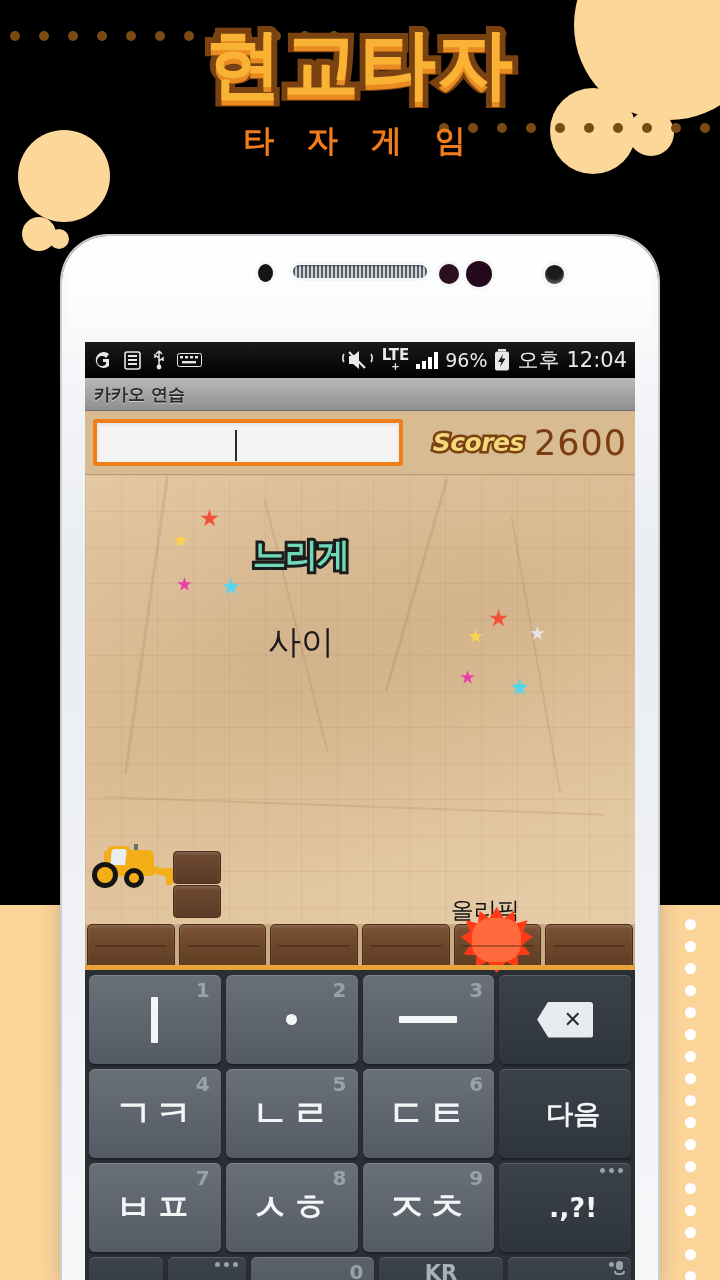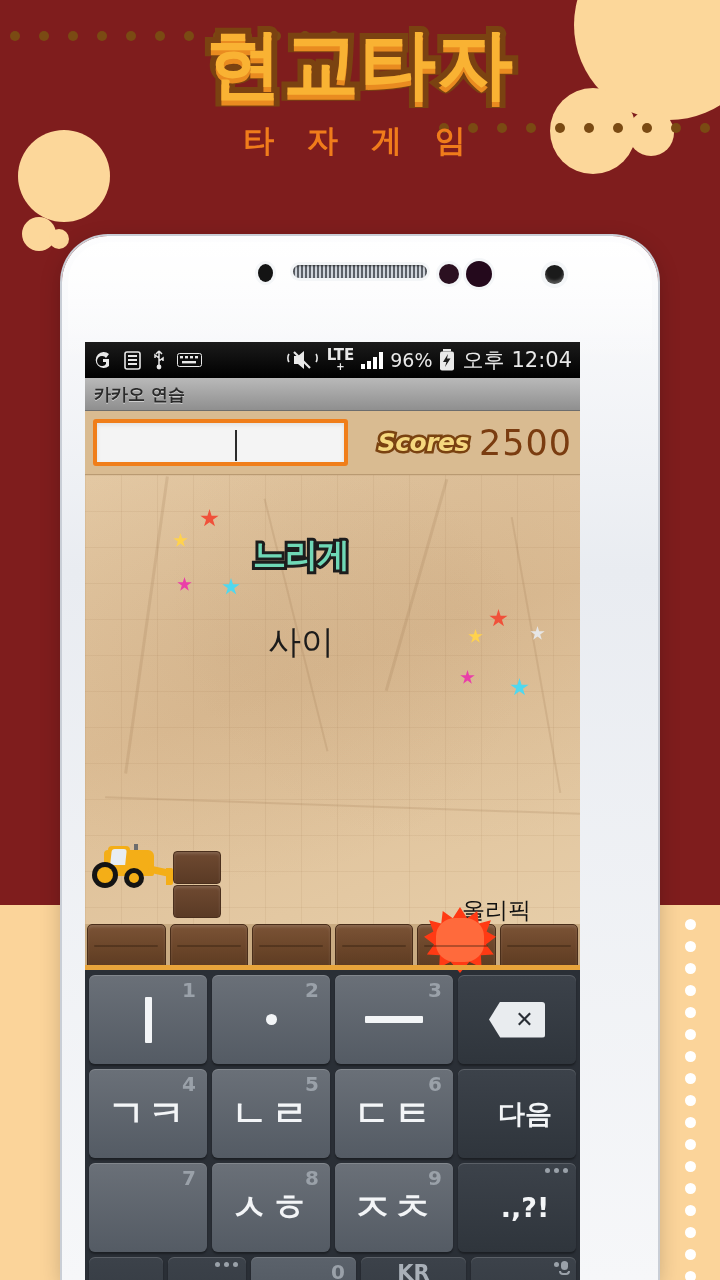--- a/index.html
+++ b/index.html
@@ -4,21 +4,21 @@
 <style>
   * { margin:0; padding:0; box-sizing:border-box; }
   html,body { width:720px; height:1280px; overflow:hidden; }
   body {
     font-family:"DejaVu Sans","Liberation Sans",sans-serif;
     background:#ffffff;
     position:relative;
   }
 
   
-  #page { position:absolute; inset:0; background:#7f1d1d; overflow:hidden; }
+  #page { position:absolute; inset:0; background:#000000; overflow:hidden; }
 
   .blob { position:absolute; background:#fcd79a; border-radius:50%; }
   .blob-tr-big   { width:190px; height:190px; right:-44px; top:-70px; }
   .blob-tr-mid   { width:86px;  height:86px;  right:84px;  top:88px; }
   .blob-tr-small { width:46px;  height:46px;  right:46px;  top:110px; }
   .blob-l-big    { width:92px;  height:92px;  left:18px;   top:130px; }
   .blob-l-mid    { width:34px;  height:34px;  left:22px;   top:217px; }
   .blob-l-small  { width:20px;  height:20px;  left:49px;   top:229px; }
 
   .dots-row { position:absolute; display:flex; gap:19px; }
@@ -70,21 +70,21 @@
   }
   .sensor { position:absolute; border-radius:50%; background:#141414;
             box-shadow:0 0 0 3px #f4f6f8; }
   .sensor-a { width:15px; height:18px; top:28px; left:196px; }
   .sensor-b { width:20px; height:20px; top:28px; left:377px; background:#2b1020; }
   .sensor-c { width:26px; height:26px; top:25px; left:404px; background:#24091c; }
   .cam      { width:19px; height:19px; top:29px; left:483px; background:#1b1b1b;
               box-shadow:0 0 0 4px #f4f6f8, inset 0 -3px 3px rgba(255,255,255,.25); }
 
   .screen {
-    position:absolute; left:23px; top:106px; width:495px; height:938px;
+    position:absolute; left:23px; top:106px; width:550px; height:938px;
     background:#000; overflow:hidden;
   }
 
   
   .statusbar {
     height:36px; background:linear-gradient(180deg,#1b1b1b,#000);
     display:flex; align-items:center; padding:0 8px; color:#e9e9e9;
     font-size:19px; gap:6px;
   }
   .sb-left { display:flex; align-items:center; gap:11px; }
@@ -402,21 +402,21 @@
       <div class="appbar">
         <span>카카오 연습</span>
       </div>
 
       <div class="gamebar">
         <div class="typing-input">
           <span></span>
           <span class="caret"></span>
         </div>
         <span class="score-label">Scores</span>
-        <span class="score-value">2500</span>
+        <span class="score-value">2600</span>
       </div>
 
       <div class="field">
         <div class="crease" style="left:60px;top:0;width:3px;height:300px;transform:rotate(8deg);"></div>
         <div class="crease" style="left:210px;top:20px;width:2px;height:260px;transform:rotate(-14deg);"></div>
         <div class="crease" style="left:330px;top:0;width:3px;height:220px;transform:rotate(16deg);"></div>
         <div class="crease" style="left:450px;top:40px;width:2px;height:280px;transform:rotate(-10deg);"></div>
         <div class="crease" style="left:20px;top:330px;width:500px;height:2px;transform:rotate(2deg);"></div>
 
         <div id="stars-host">
@@ -448,21 +448,21 @@
         <div class="crate" style="left:88px;bottom:40px;"></div>
         <div class="crate" style="left:88px;bottom:6px;"></div>
       </div>
 
       <div class="ground">
         <div class="brick"></div>
         <div class="brick"></div>
         <div class="brick"></div>
         <div class="brick"></div>
         <div class="brick">
-          <div class="word-boom" style="left:-4px;top:-30px;margin-left:48px;">올리픽</div>
+          <div class="word-boom" style="left:-4px;top:-30px;">올리픽</div>
           <div class="boom" style="left:6px;top:-18px;">
             <div class="boom-star"></div>
           </div>
         </div>
         <div class="brick"></div>
         <div class="ground-base"></div>
       </div>
 
       <div class="keyboard">
 
@@ -501,20 +501,21 @@
             <span>ㄷㅌ</span>
           </div>
           <div class="key dark">
             <span class="lbl-sm">다음</span>
           </div>
         </div>
 
         <div class="krow">
           <div class="key">
             <span class="num">7</span>
+            <span>ㅂㅍ</span>
           </div>
           <div class="key">
             <span class="num">8</span>
             <span>ㅅㅎ</span>
           </div>
           <div class="key">
             <span class="num">9</span>
             <span>ㅈㅊ</span>
           </div>
           <div class="key dark">

